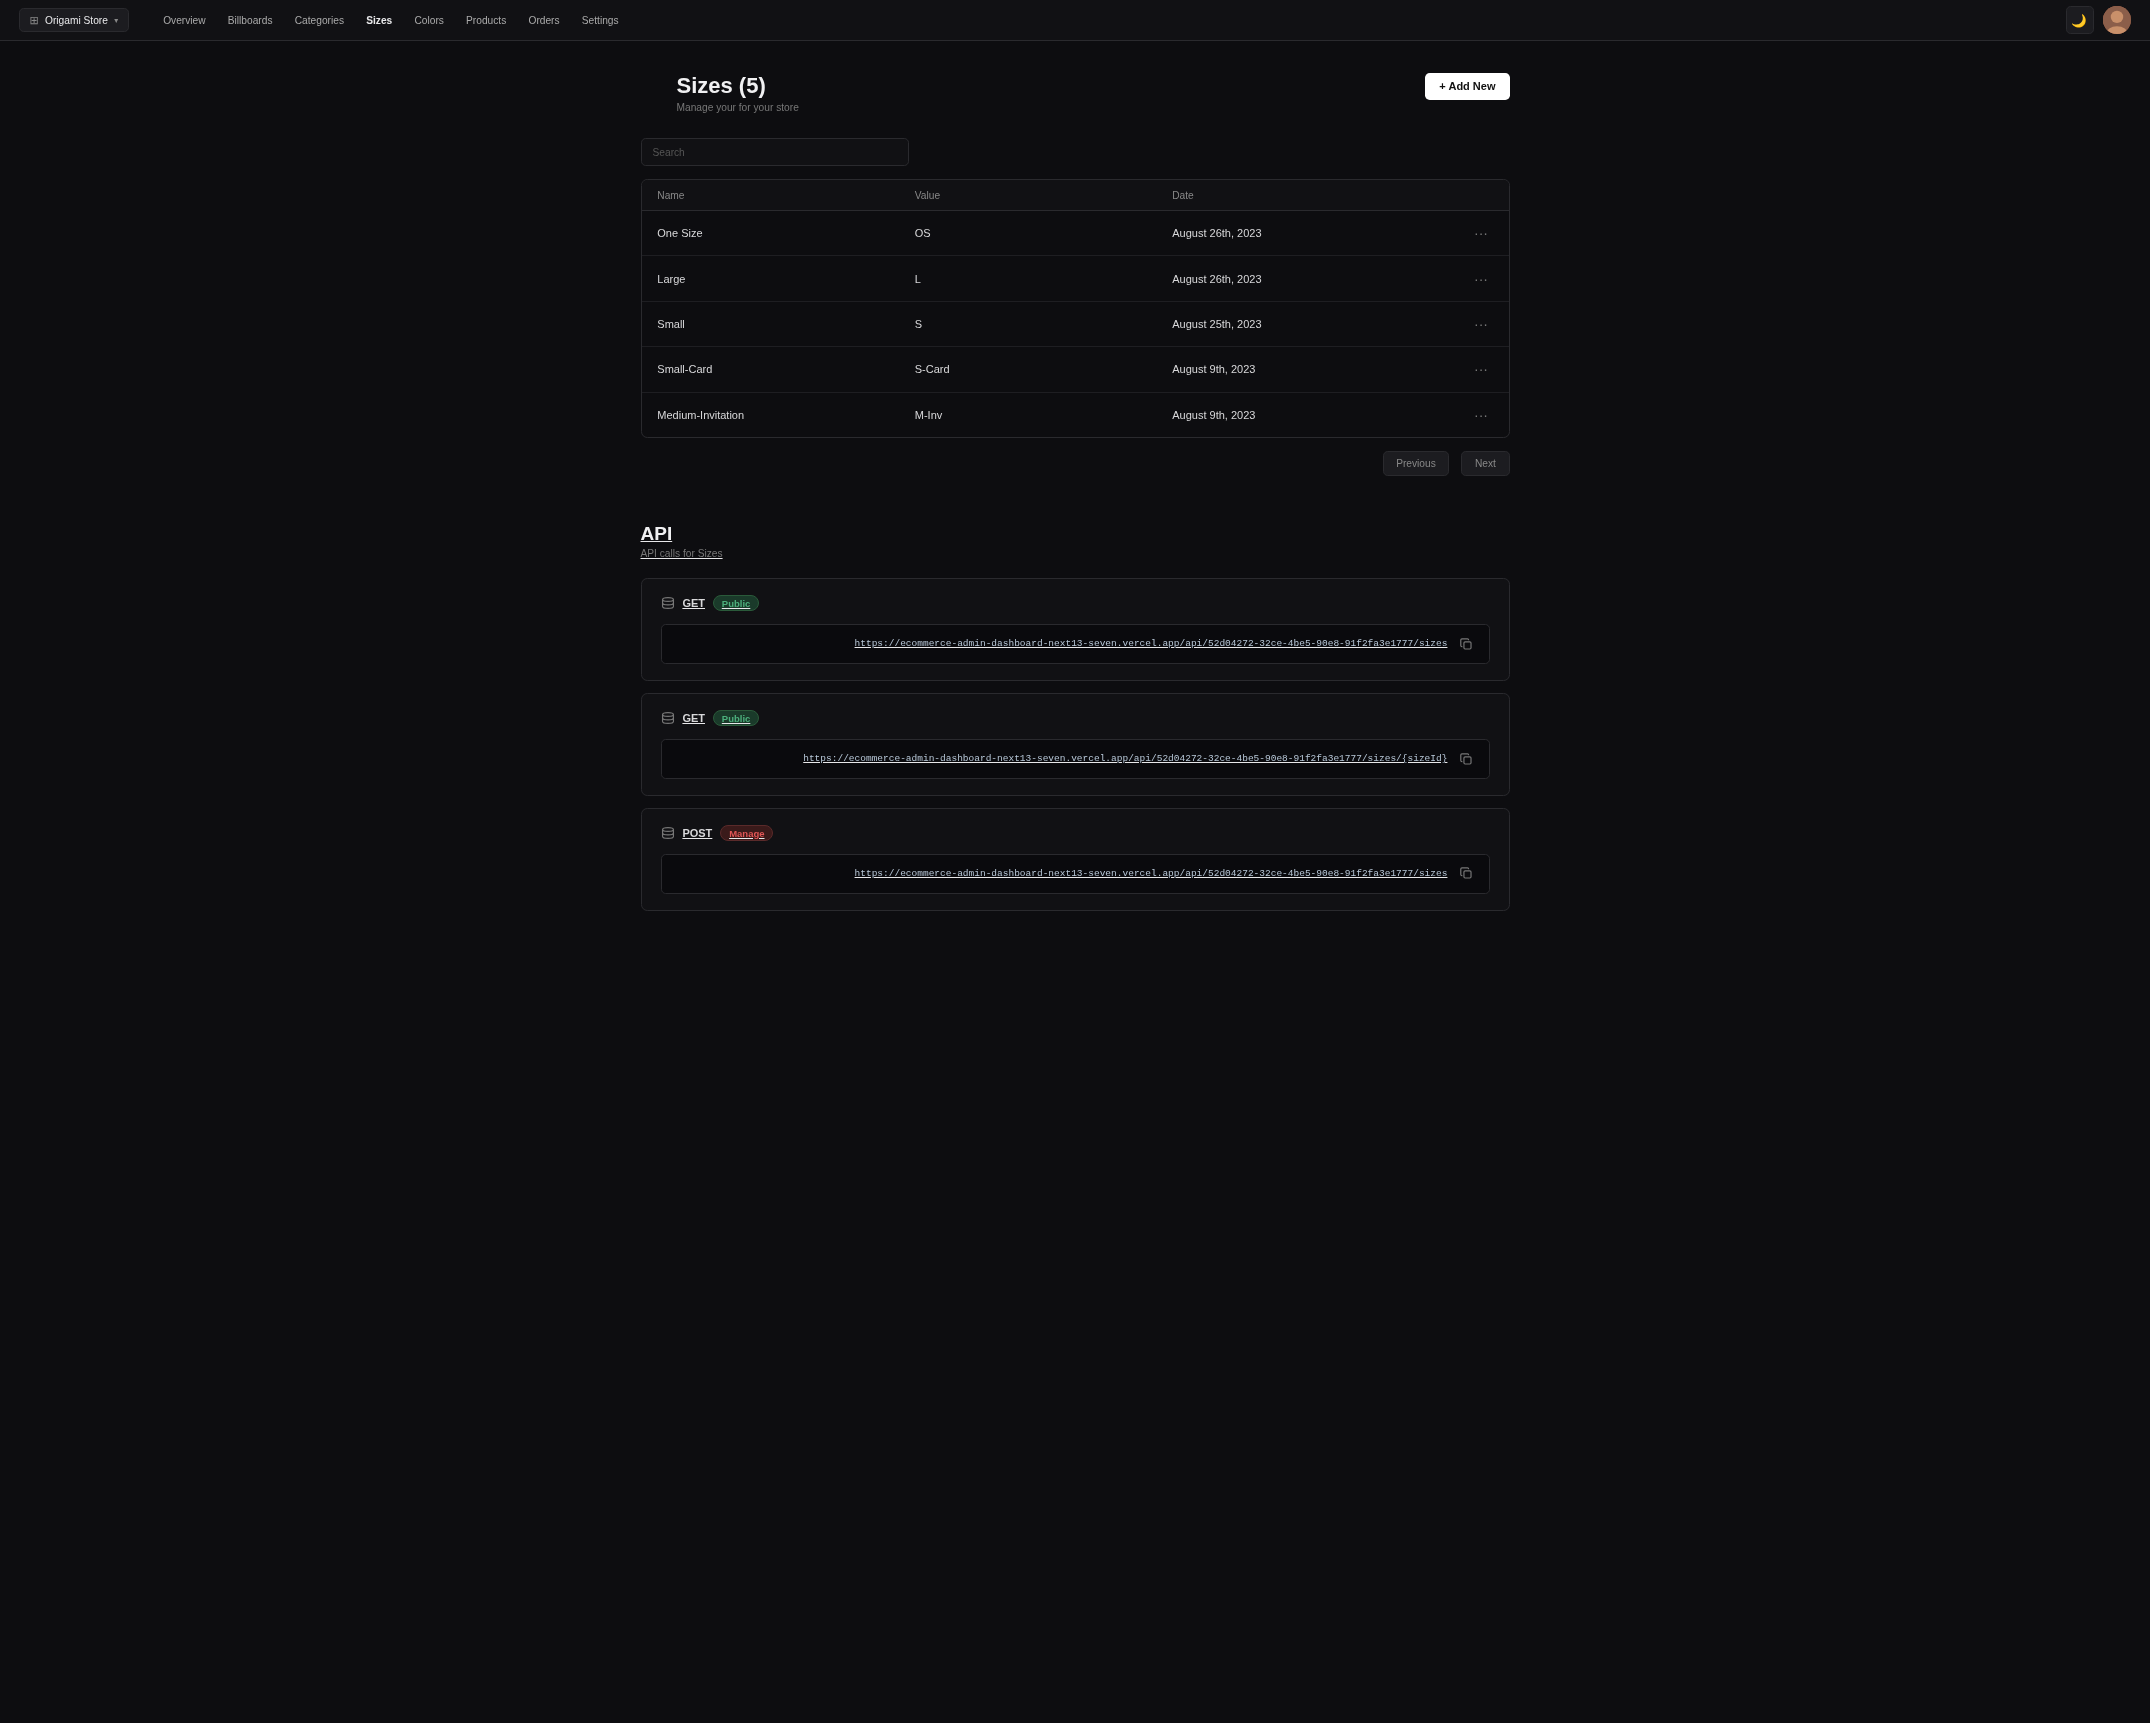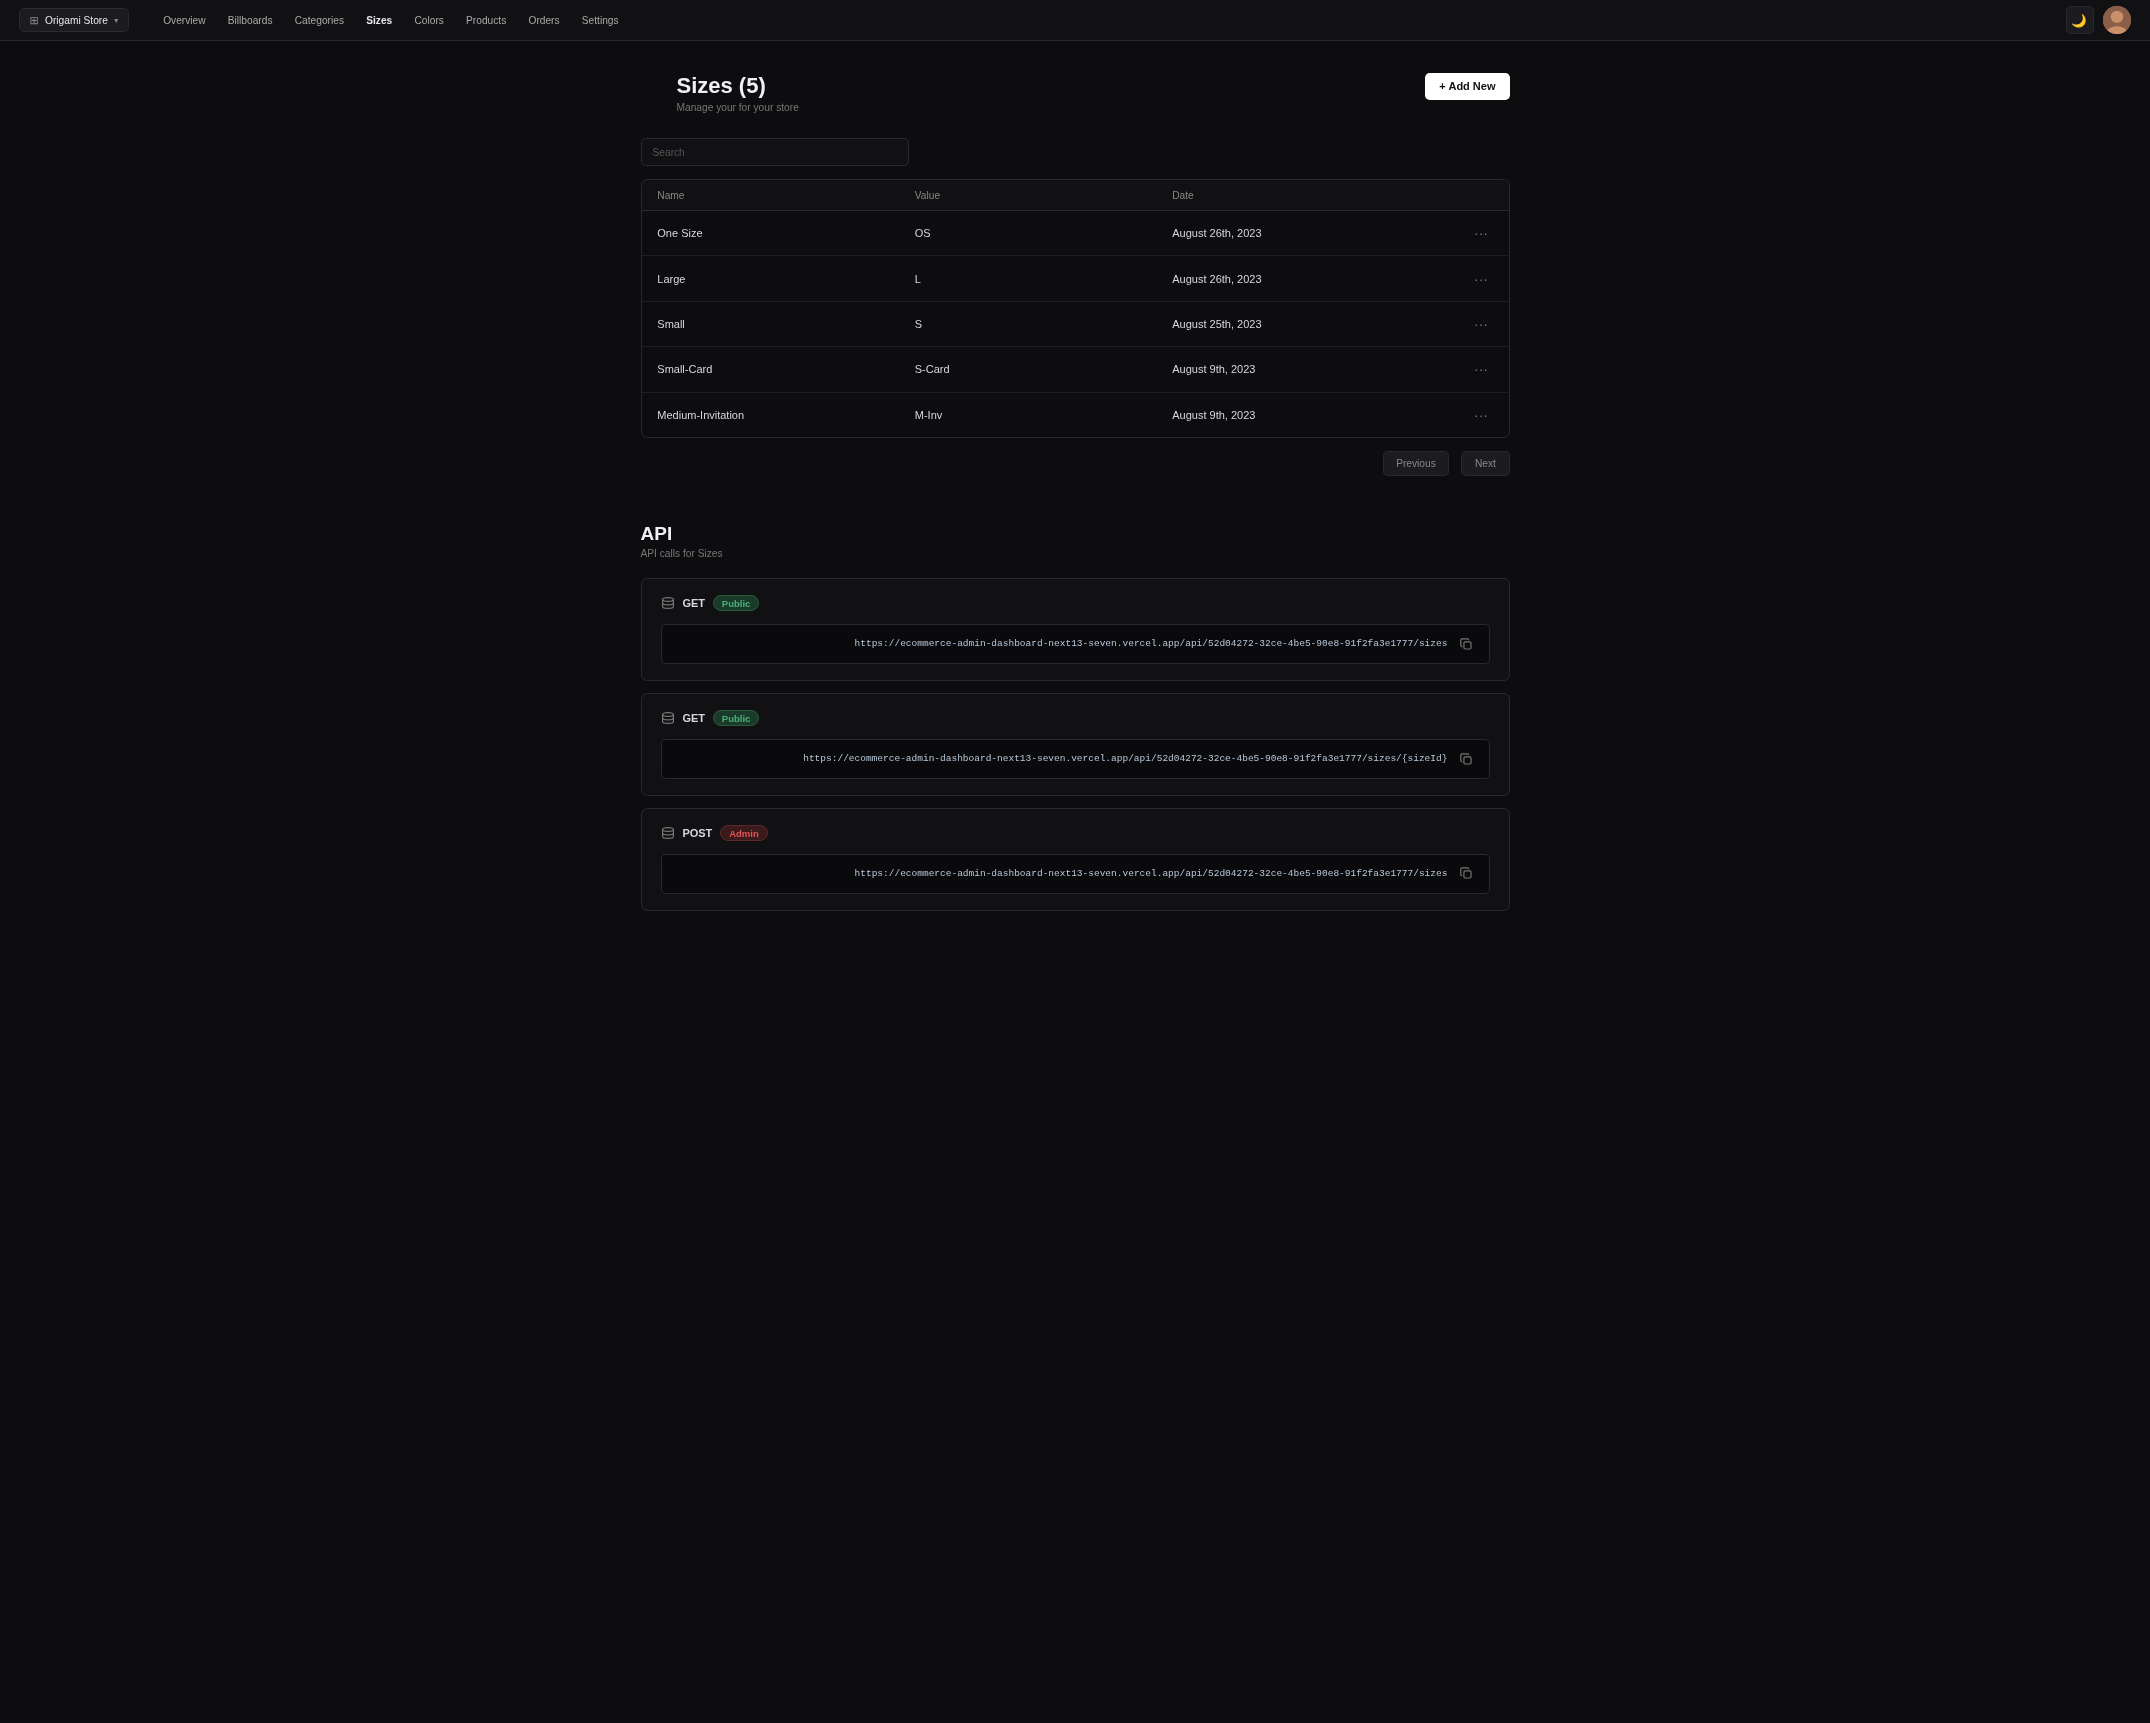--- a/index.html
+++ b/index.html
@@ -208,20 +208,21 @@
       border-radius: 4.7px;
       padding: 6.3px 12.6px;
       font-size: 10.2px;
       color: #888;
       cursor: pointer;
     }
 
     
     .api-section {
       margin-top: 8px;
+      text-decoration: underline;
     }
     .api-title {
       font-size: 19px;
       font-weight: 700;
       color: #f0f0f2;
       margin-bottom: 3.2px;
     }
     .api-subtitle {
       font-size: 10.2px;
       color: #777;
@@ -455,21 +456,21 @@
         <div class="api-card">
       <div class="api-card-header">
         <div class="api-db-icon">
           <svg width="14" height="14" viewBox="0 0 18 18" fill="none" xmlns="http://www.w3.org/2000/svg">
             <ellipse cx="9" cy="4.5" rx="7" ry="2.5" stroke="#777" stroke-width="1.5"></ellipse>
             <path d="M2 4.5V9c0 1.38 3.13 2.5 7 2.5S16 10.38 16 9V4.5" stroke="#777" stroke-width="1.5"></path>
             <path d="M2 9v4.5C2 14.88 5.13 16 9 16s7-1.12 7-2.5V9" stroke="#777" stroke-width="1.5"></path>
           </svg>
         </div>
         <span class="method-label">POST</span>
-        <span class="badge badge-admin">Admin</span>
+        <span class="badge badge-admin">Manage</span>
       </div>
       <div class="api-url-row">
         <span class="api-url">https://ecommerce-admin-dashboard-next13-seven.vercel.app/api/52d04272-32ce-4be5-90e8-91f2fa3e1777/sizes</span>
         <button class="copy-btn" title="Copy">
           <svg width="12.6" height="12.6" viewBox="0 0 16 16" fill="none" xmlns="http://www.w3.org/2000/svg">
             <rect x="5" y="5" width="9" height="9" rx="1.5" stroke="#777" stroke-width="1.5"></rect>
             <path d="M3 11H2.5A1.5 1.5 0 011 9.5v-7A1.5 1.5 0 012.5 1h7A1.5 1.5 0 0111 2.5V3" stroke="#777" stroke-width="1.5"></path>
           </svg>
         </button>
       </div>

